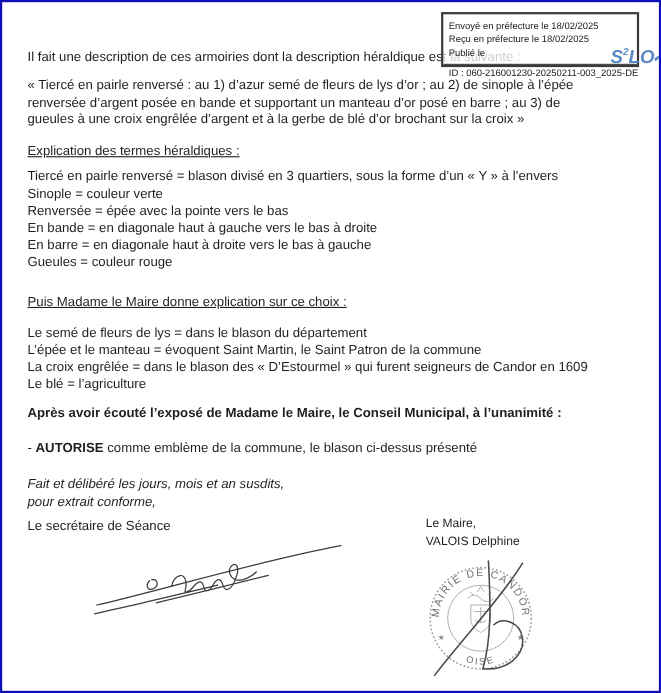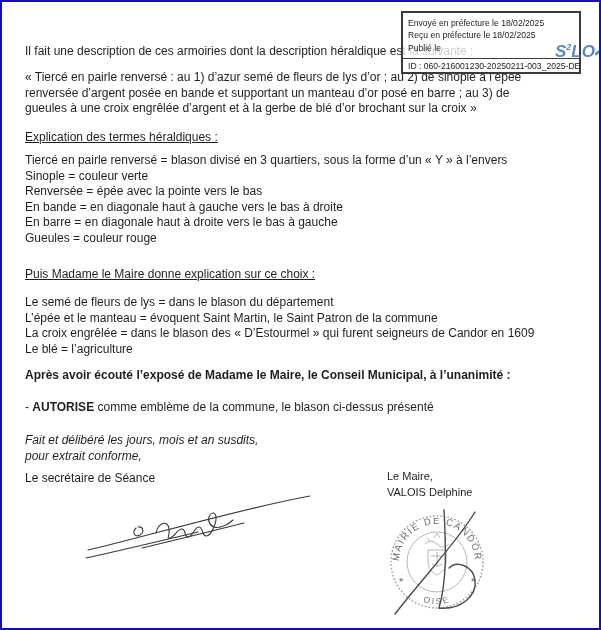--- a/index.html
+++ b/index.html
@@ -22,21 +22,21 @@
     white-space:nowrap;
   }
   .tblock .line{white-space:nowrap;}
   .heading{text-decoration:underline;}
   .italic{font-style:italic;}
   .bold{font-weight:bold;}
   
   .stampbox{
     position:absolute;
     left:399px;top:9px;
-    width:180px;height:63px;
+    width:180px;height:50px;
     box-sizing:border-box;
     border:2px solid #3a3a3a;
     background:rgba(255,255,255,0.78);
     font-size:8.6px;
     color:#222;
     padding:2px 5px 0 5px;
     z-index:3;
   }
   .stampbox .st-row{margin:2.5px 0 0 0;white-space:nowrap;}
   .stampbox .st-id{

